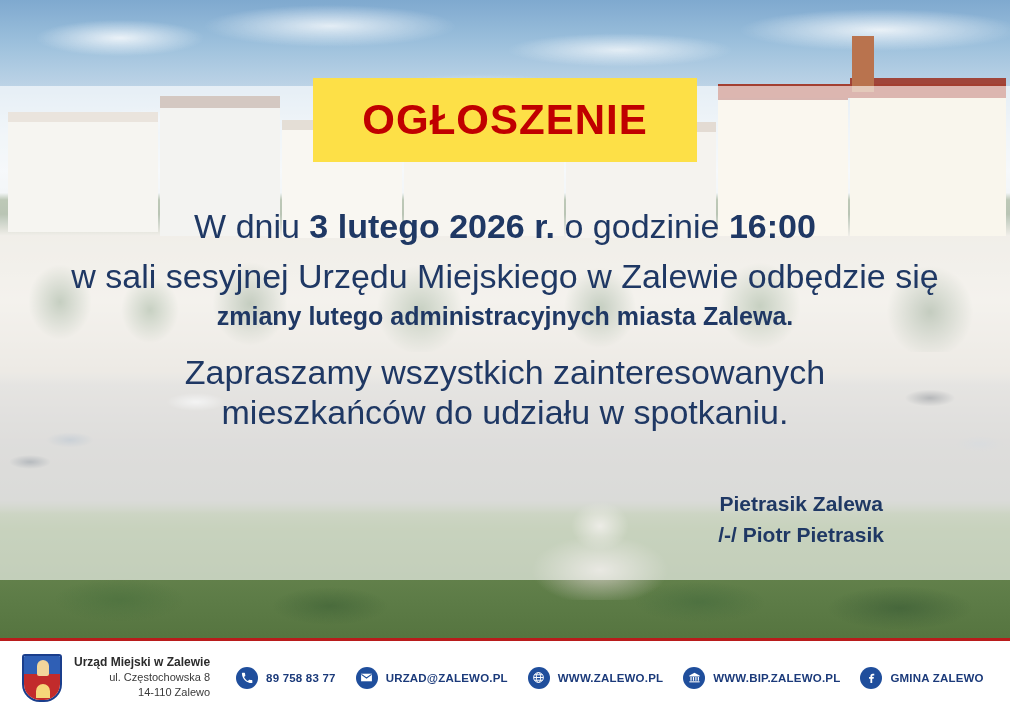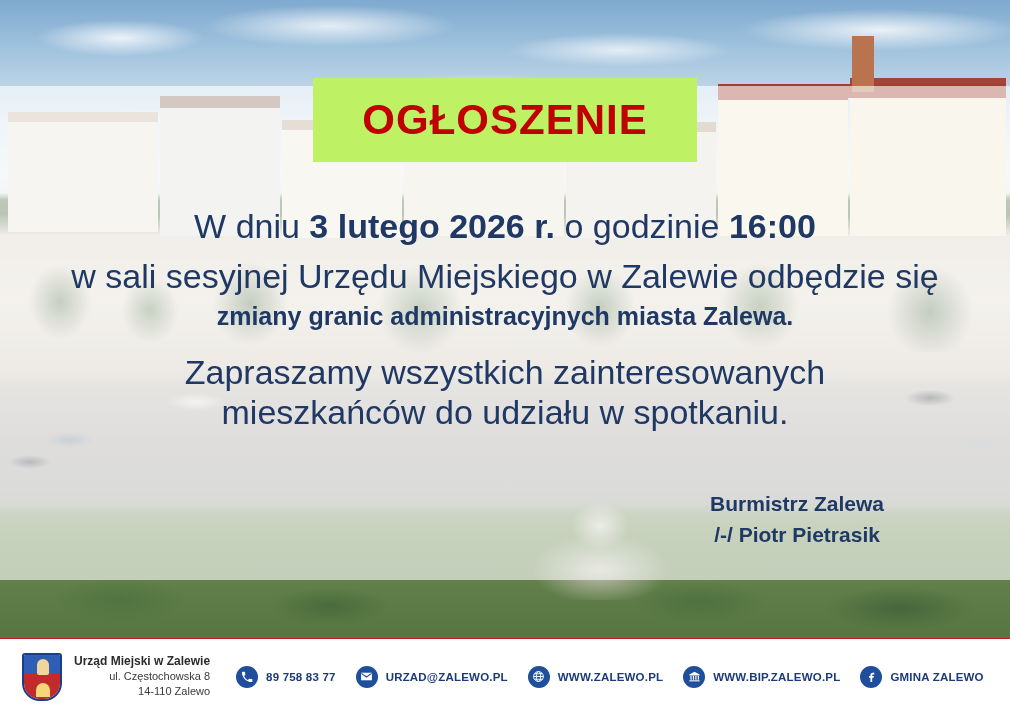--- a/index.html
+++ b/index.html
@@ -104,21 +104,21 @@
     position: absolute;
     left: 0; top: 86px; width: 1010px; height: 494px;
     background: rgba(255,255,255,0.62);
   }
 
   
   .title-plate {
     position: absolute;
     left: 313px; top: 78px;
     width: 384px; height: 84px;
-    background: #bef264;
+    background: #fde047;
     display: flex; align-items: center; justify-content: center;
   }
   .title-text {
     color: #c00000;
     font-size: 42px;
     font-weight: bold;
     letter-spacing: 1px;
   }
 
   
@@ -144,21 +144,21 @@
     font-size: 21px;
     line-height: 31px;
   }
 
   
   .footer {
     position: absolute;
     left: 0; bottom: 0;
     width: 1010px; height: 76px;
     background: #ffffff;
-    border-top: 1px solid #b91c1c;
+    border-top: 3px solid #b91c1c;
     display: flex;
     align-items: center;
     padding: 0 22px;
   }
   .crest {
     width: 40px; height: 48px;
     background: #ffffff;
     border: 2px solid #1a3e8c;
     border-radius: 3px 3px 18px 18px;
     position: relative;
@@ -228,28 +228,28 @@
 
   <div class="title-plate">
     <div class="title-text">OGŁOSZENIE</div>
   </div>
 
   <div class="body-copy">
     <div class="line l1">
       <span>W dniu </span><b>3 lutego 2026 r.</b><span> o godzinie </span><b>16:00</b>
     </div>
     <div class="line">w sali sesyjnej Urzędu Miejskiego w Zalewie odbędzie się</div>
-    <div class="line strong">zmiany granic administracyjnych miasta Zalewa.</div>
+    <div class="line strong">zmiany lutego administracyjnych miasta Zalewa.</div>
     <div class="gap"></div>
     <div class="line">Zapraszamy wszystkich zainteresowanych</div>
     <div class="line">mieszkańców do udziału w spotkaniu.</div>
   </div>
 
   <div class="signature">
-    <div>Burmistrz Zalewa</div>
+    <div>Pietrasik Zalewa</div>
     <div>/-/ Piotr Pietrasik</div>
   </div>
 
   <div class="footer">
     <div class="crest">
       <div class="crest-top"></div>
       <div class="crest-bot"></div>
       <div class="fig"></div>
       <div class="gate"></div>
     </div>

